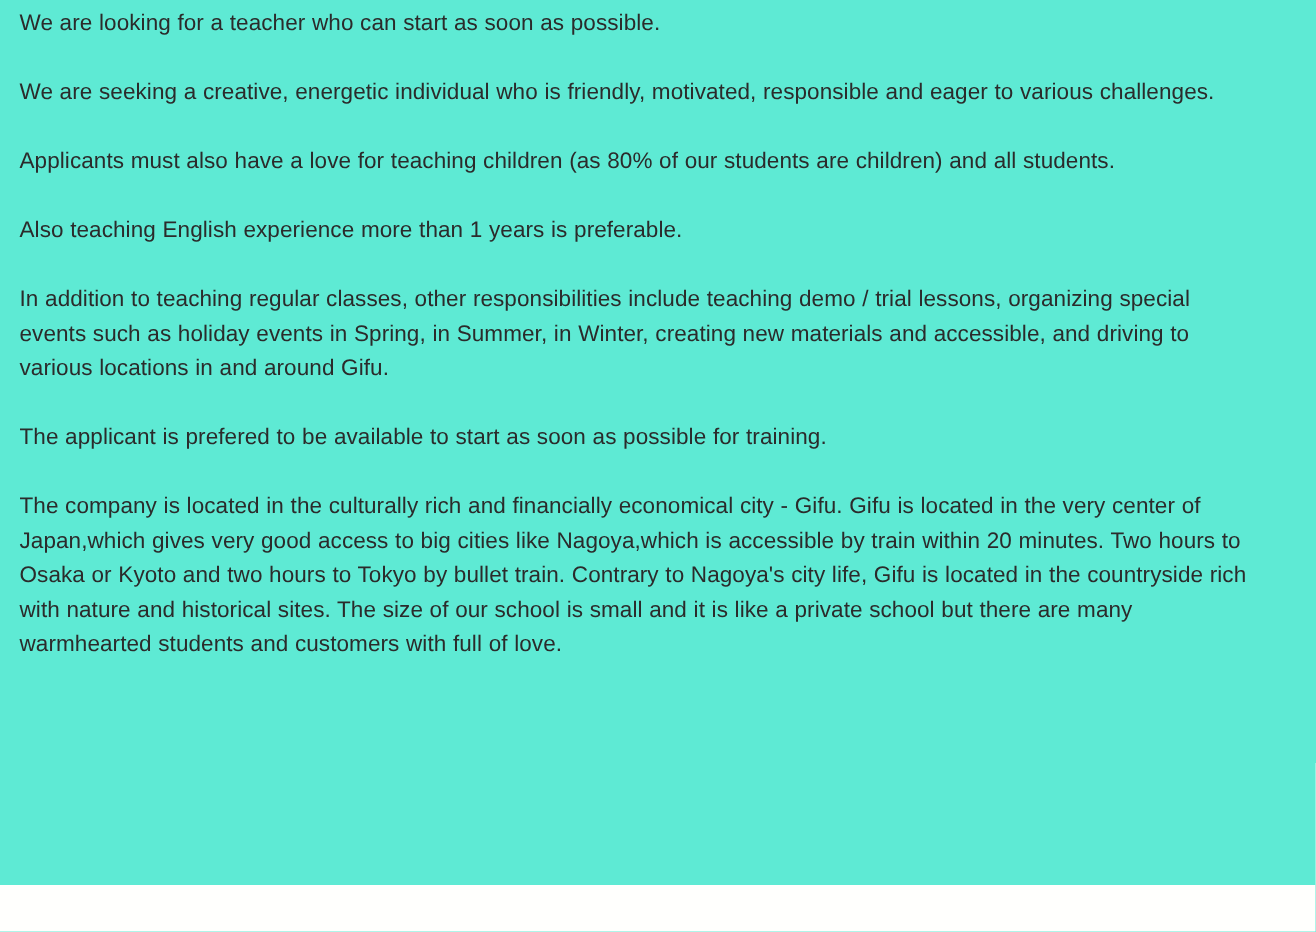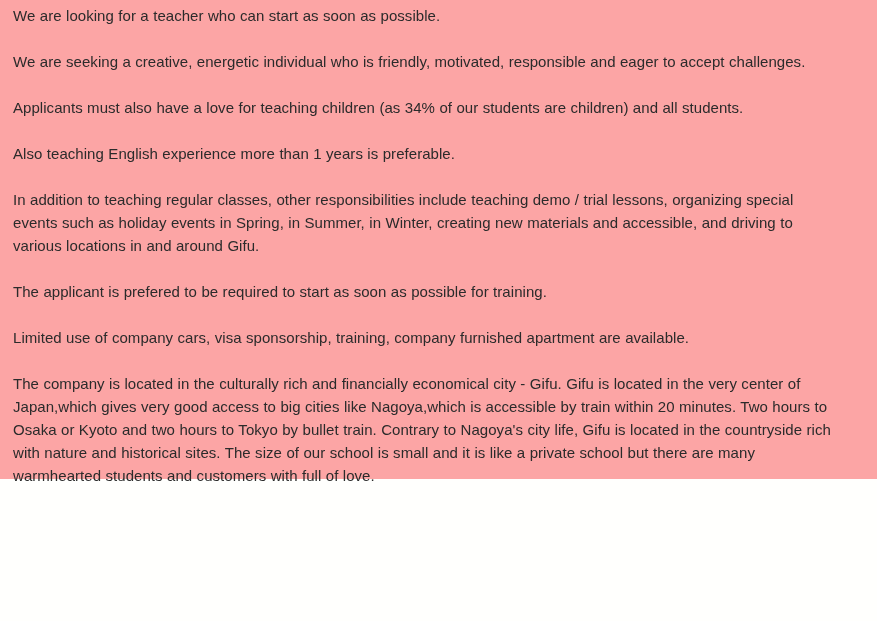--- a/index.html
+++ b/index.html
@@ -10,23 +10,23 @@
   body {
     width: 877px;
     height: 621px;
     background: #fffffd;
     font-family: "Liberation Sans", sans-serif;
     overflow: hidden;
   }
   .document {
     box-sizing: border-box;
     width: 877px;
-    height: 479px;
+    height: 590px;
     padding: 4px 36px 0 13px;
-    background: #fca5a5;
+    background: #5eead4;
   }
   .paragraph {
     margin: 0 0 23px 0;
     font-size: 15px;
     line-height: 23px;
     color: #2b2b2b;
     font-weight: 400;
     letter-spacing: 0.05px;
     text-align: left;
     max-width: 828px;
@@ -34,20 +34,19 @@
   }
   .paragraph:last-child {
     margin-bottom: 16px;
   }
 </style>
 </head>
 <body>
 
 <div class="document">
   <p class="paragraph">We are looking for a teacher who can start as soon as possible.</p>
-  <p class="paragraph">We are seeking a creative, energetic individual who is friendly, motivated, responsible and eager to accept challenges.</p>
-  <p class="paragraph">Applicants must also have a love for teaching children (as 34% of our students are children) and all students.</p>
+  <p class="paragraph">We are seeking a creative, energetic individual who is friendly, motivated, responsible and eager to various challenges.</p>
+  <p class="paragraph">Applicants must also have a love for teaching children (as 80% of our students are children) and all students.</p>
   <p class="paragraph">Also teaching English experience more than 1 years is preferable.</p>
   <p class="paragraph">In addition to teaching regular classes, other responsibilities include teaching demo / trial lessons, organizing special events such as holiday events in Spring, in Summer, in Winter, creating new materials and accessible, and driving to various locations in and around Gifu.</p>
-  <p class="paragraph">The applicant is prefered to be required to start as soon as possible for training.</p>
-  <p class="paragraph">Limited use of company cars, visa sponsorship, training, company furnished apartment are available.</p>
+  <p class="paragraph">The applicant is prefered to be available to start as soon as possible for training.</p>
   <p class="paragraph">The company is located in the culturally rich and financially economical city - Gifu. Gifu is located in the very center of Japan,which gives very good access to big cities like Nagoya,which is accessible by train within 20 minutes. Two hours to Osaka or Kyoto and two hours to Tokyo by bullet train. Contrary to Nagoya's city life, Gifu is located in the countryside rich with nature and historical sites. The size of our school is small and it is like a private school but there are many warmhearted students and customers with full of love.</p>
 </div>
 
 </body></html>

